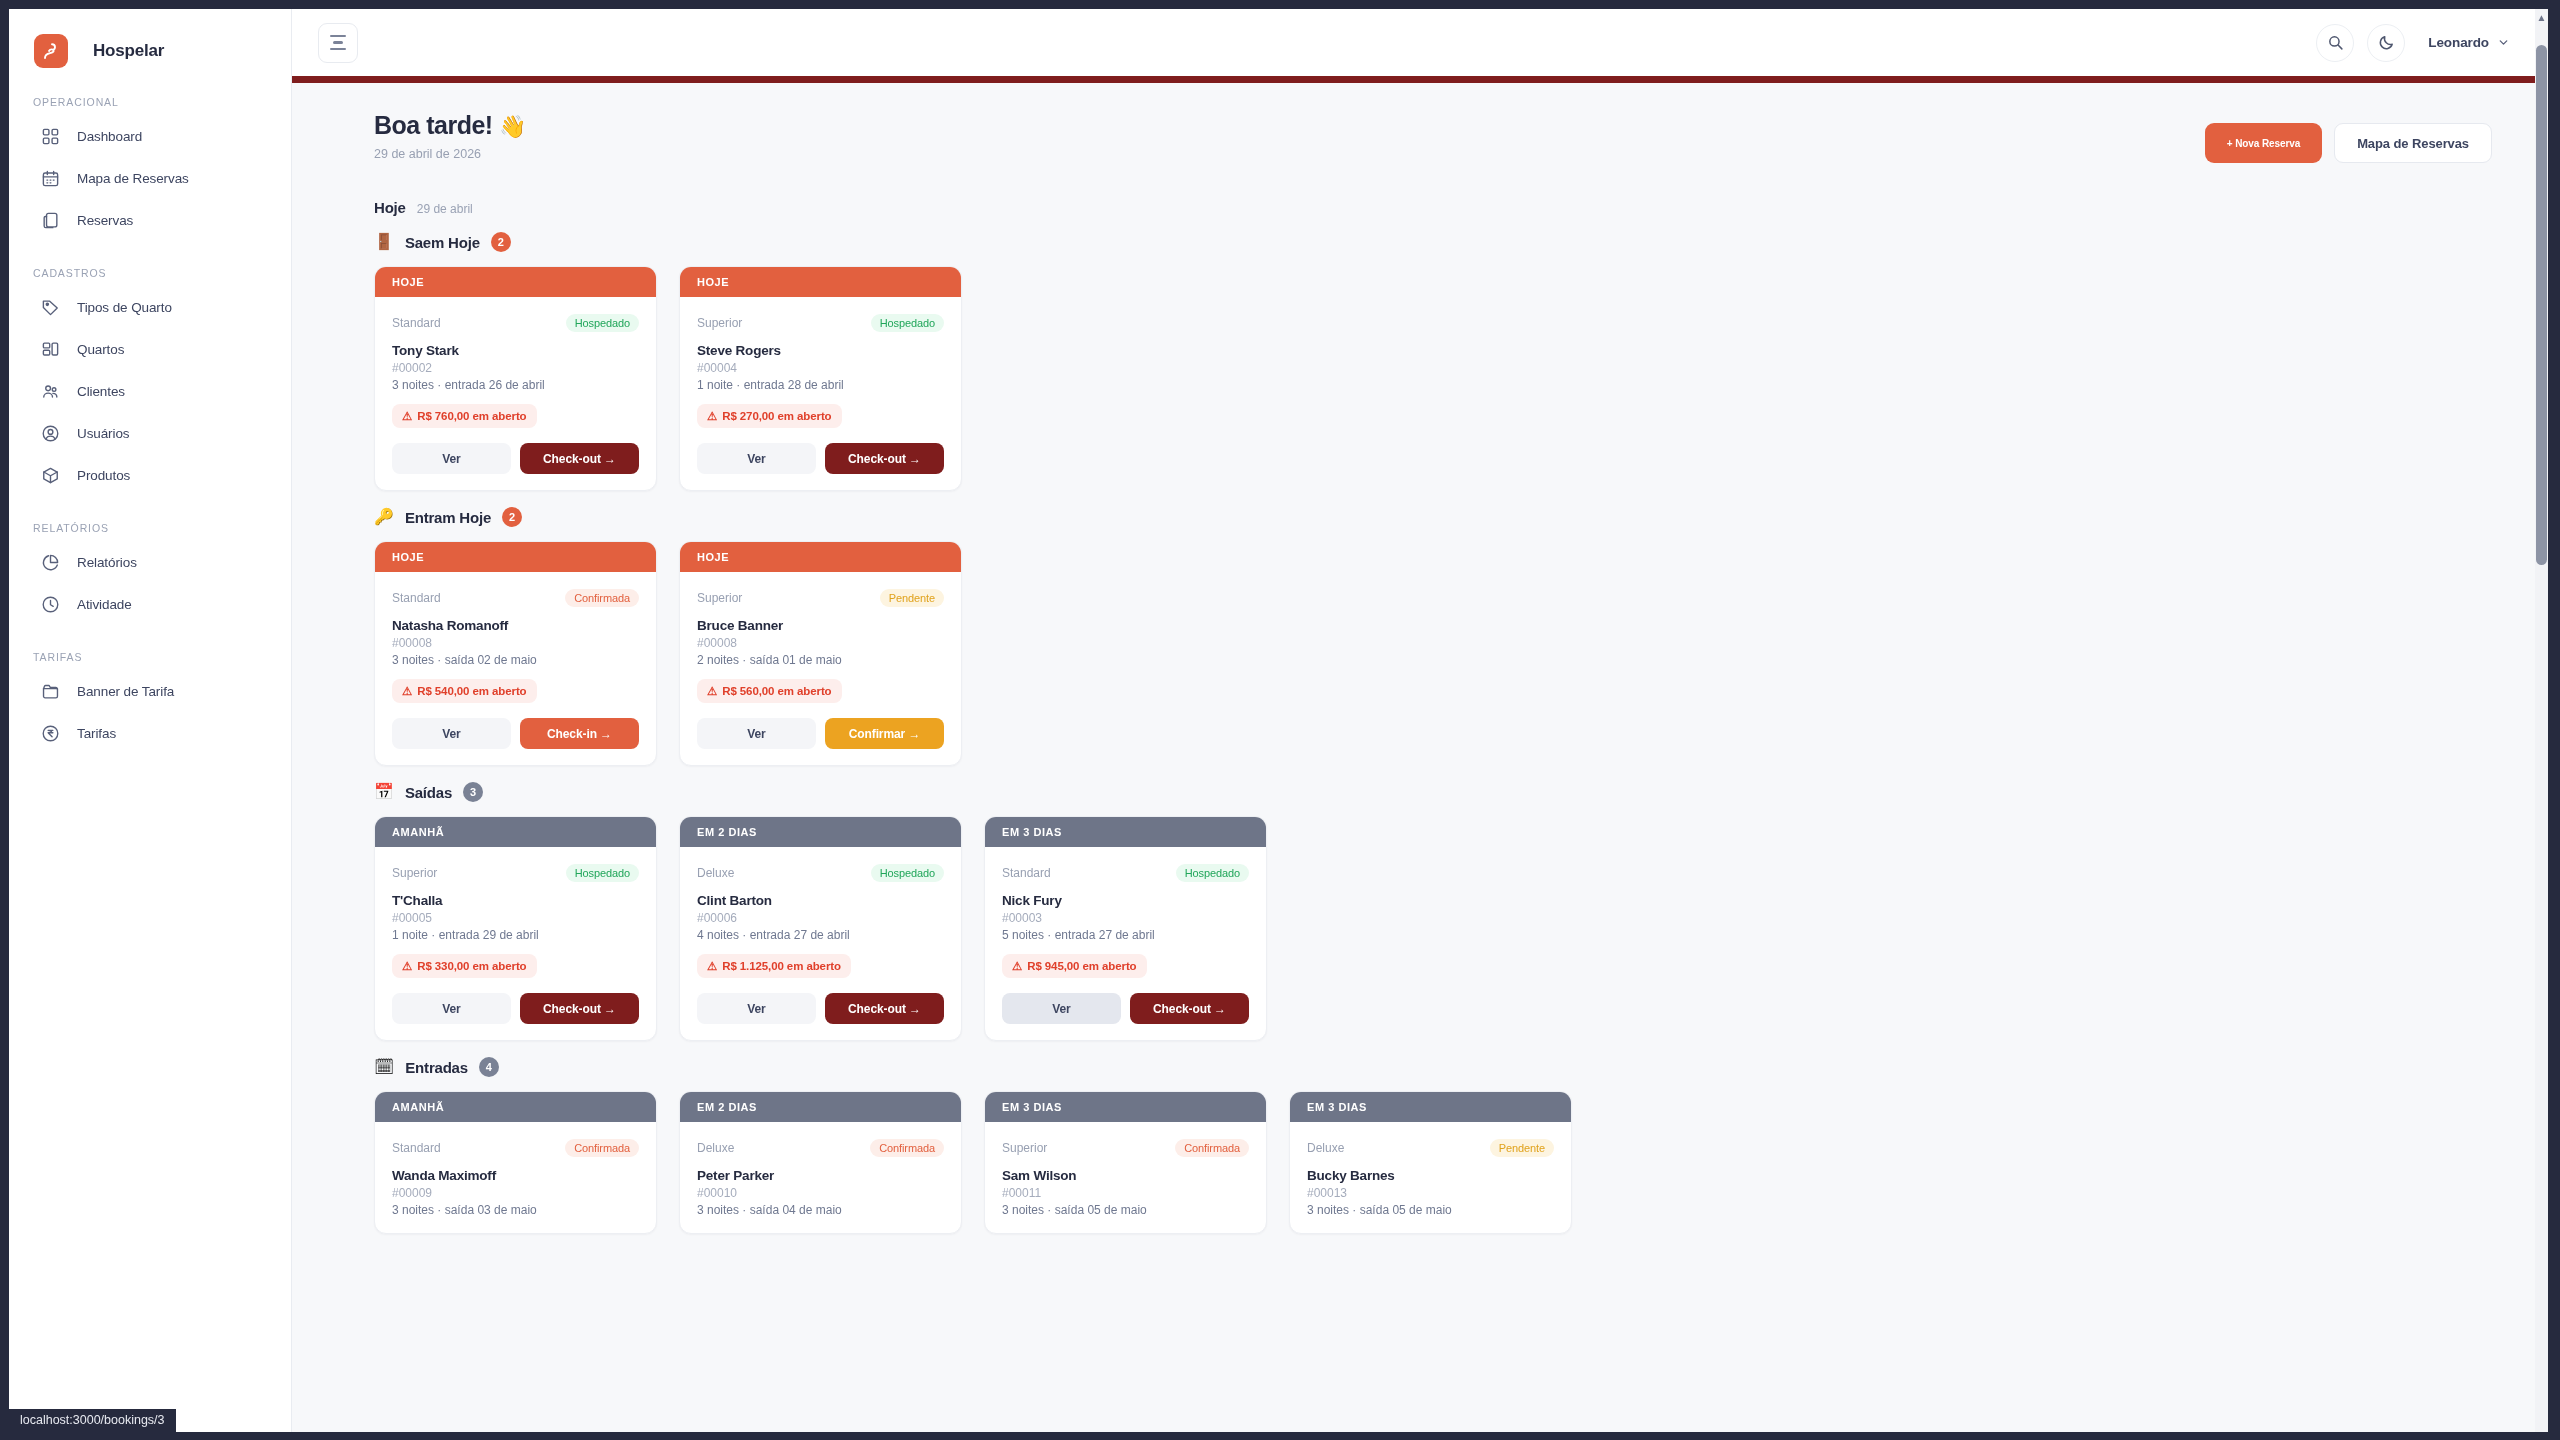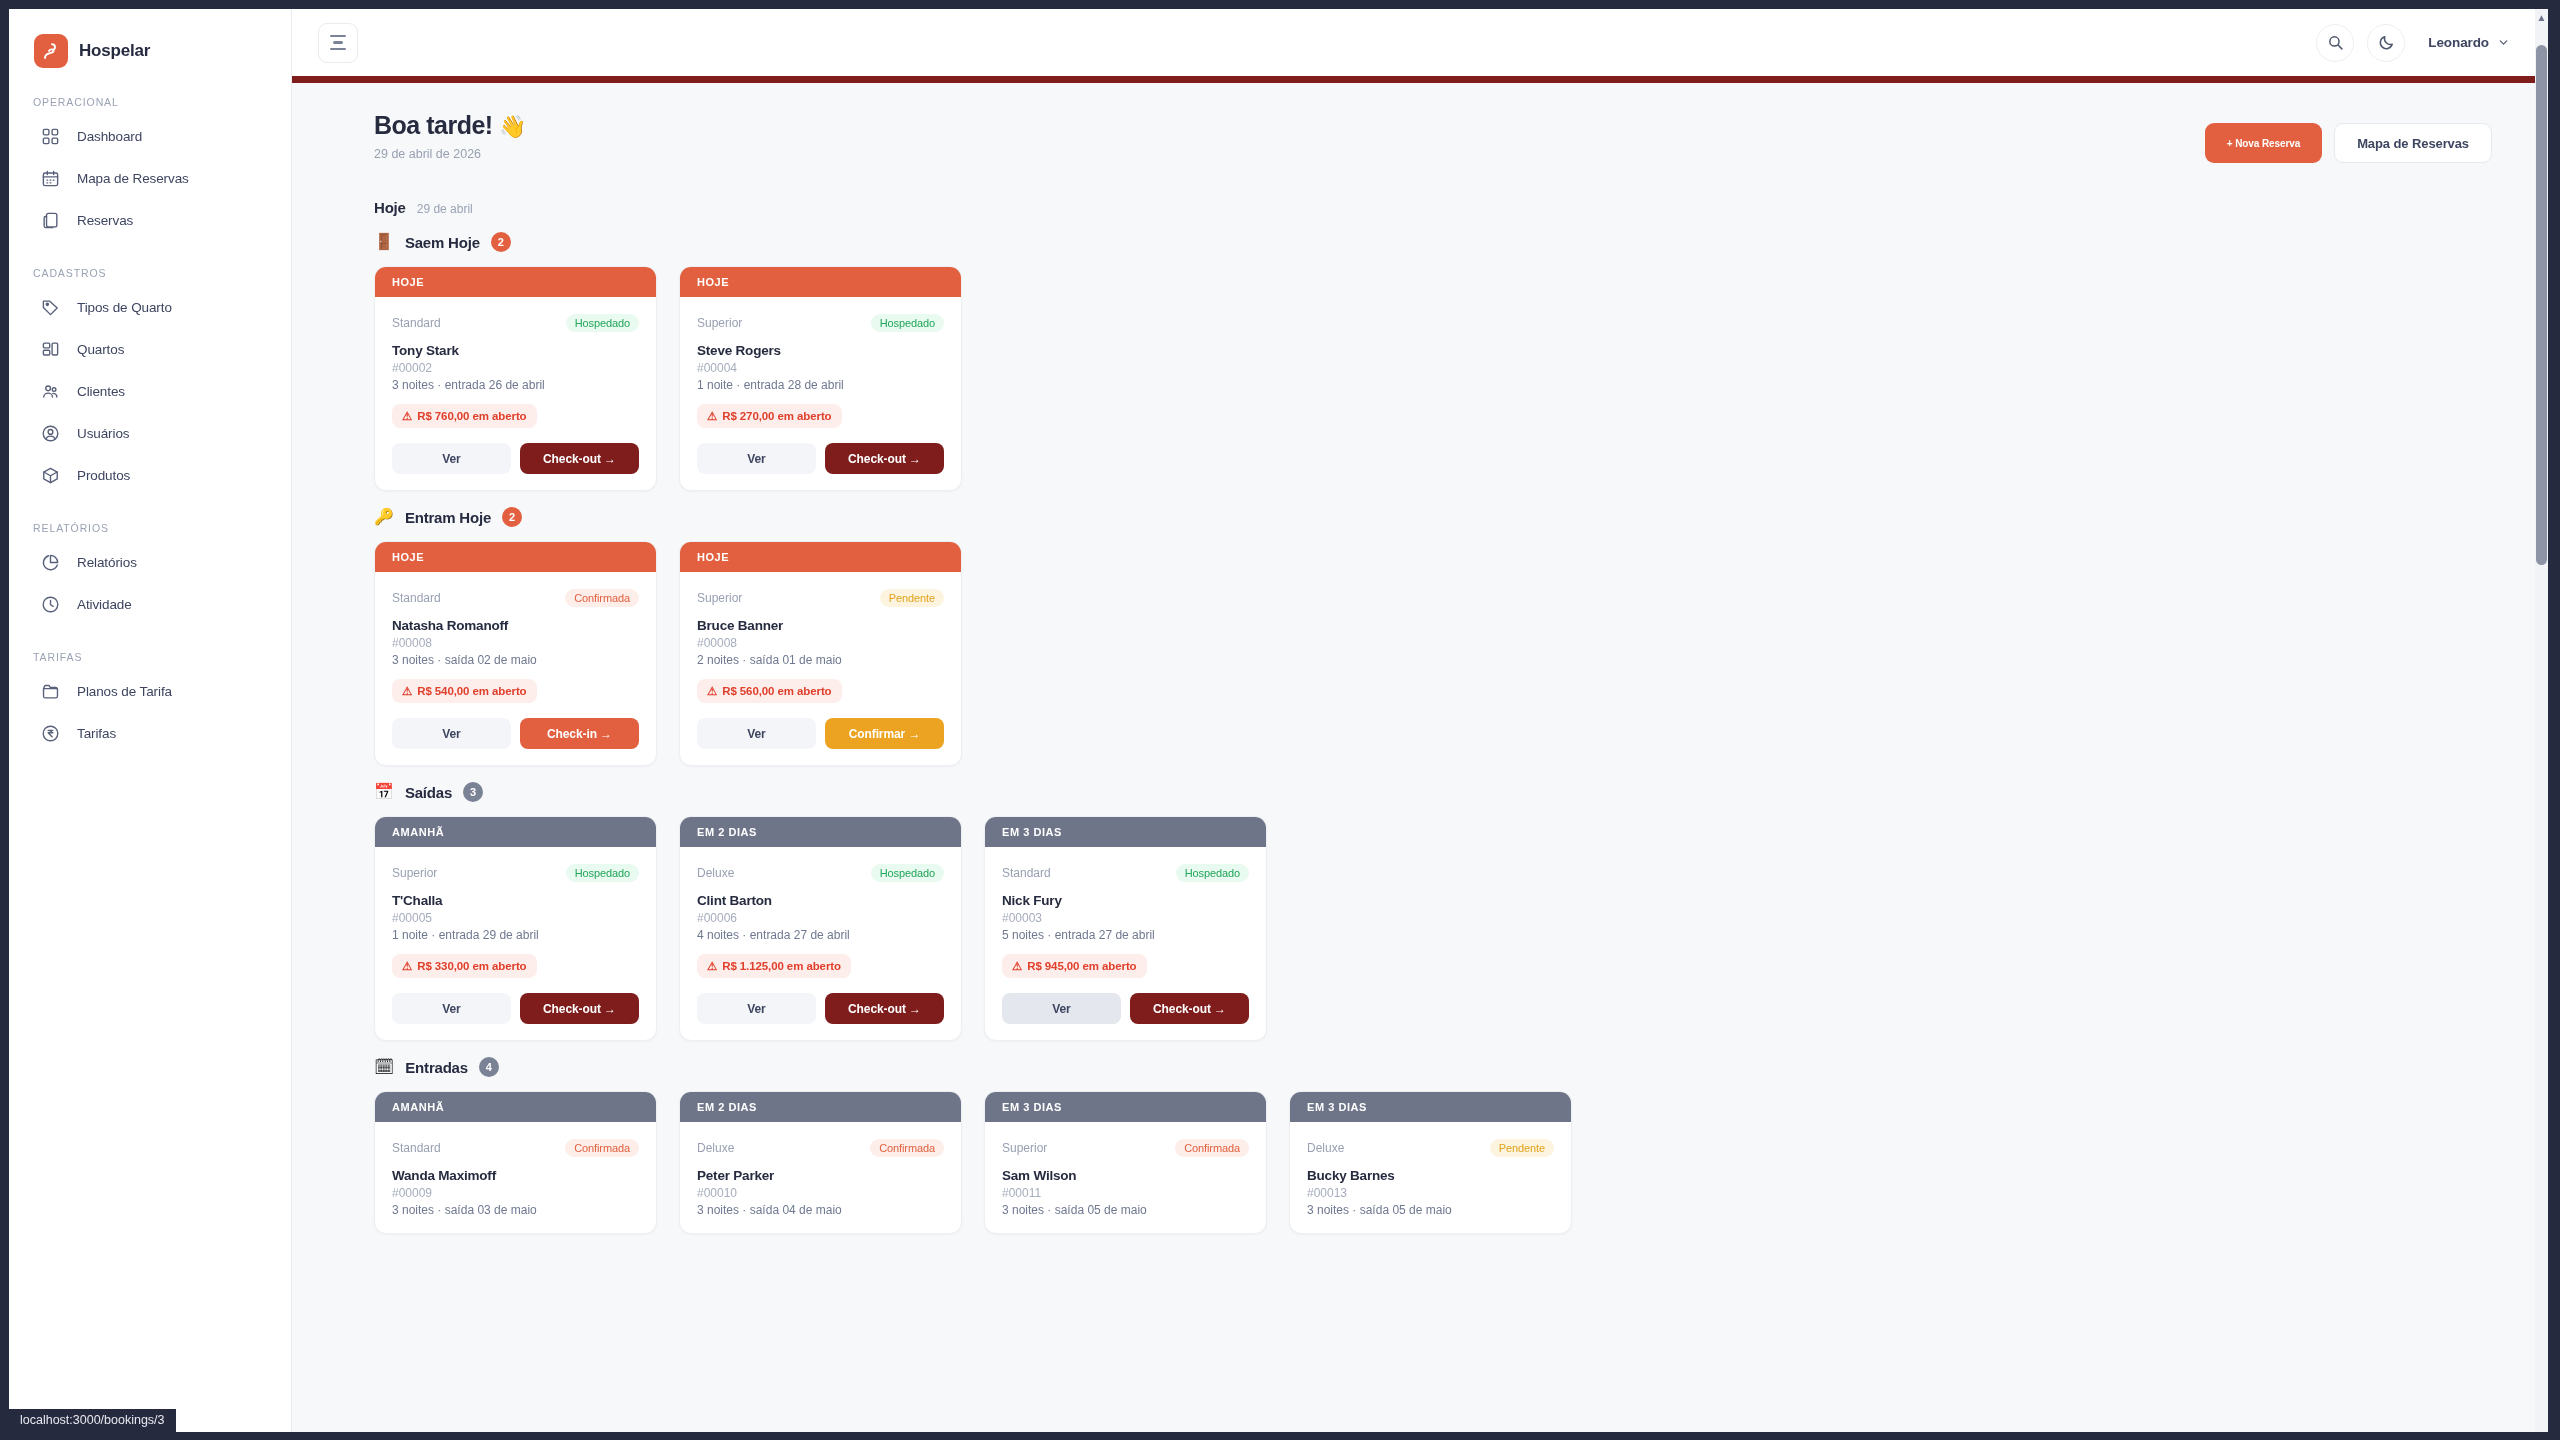--- a/index.html
+++ b/index.html
@@ -33,21 +33,21 @@
     background: #262a3e;
   }
   
   .sidebar {
     position: absolute; left: 9px; top: 9px;
     width: 283px; height: 1423px;
     background: #ffffff;
     border-right: 1px solid #e9ecf1;
   }
   .brand {
-    display: flex; align-items: center; gap: 11px;
+    display: flex; align-items: center; gap: 25px;
     padding: 25px 0 0 25px;
   }
   .brand-mark {
     width: 34px; height: 34px; border-radius: 9px;
     background: #e2603f;
     position: relative; flex: none;
   }
   .brand-mark svg { position: absolute; left: 5px; top: 5px; }
   .brand-name {
     font-size: 17px; font-weight: 700; color: #262b40; letter-spacing: -0.2px;
@@ -295,21 +295,21 @@
             <path d="M12 7v5.3l3.4 2"></path>
           </svg>
           <span class="nav-label">Atividade</span>
         </div>
         <div class="nav-group-label">TARIFAS</div>
         <div class="nav-item">
           <svg class="nav-icon" viewBox="0 0 24 24" fill="none" stroke="currentColor" stroke-width="1.75" stroke-linecap="round" stroke-linejoin="round">
             <path d="M3.2 8.4V18a2 2 0 0 0 2 2h13.6a2 2 0 0 0 2-2V8.4H3.2Z"></path>
             <path d="M3.2 8.4 4.4 5.4A1.6 1.6 0 0 1 5.9 4.4h4.2l1.6 2.4h7.1a1.6 1.6 0 0 1 1.6 1.6"></path>
           </svg>
-          <span class="nav-label">Planos de Tarifa</span>
+          <span class="nav-label">Banner de Tarifa</span>
         </div>
         <div class="nav-item">
           <svg class="nav-icon" viewBox="0 0 24 24" fill="none" stroke="currentColor" stroke-width="1.75" stroke-linecap="round" stroke-linejoin="round">
             <circle cx="12" cy="12" r="9.2"></circle>
             <path d="M9 8h6M9 11h6M13.5 8c0 2-1.3 3-4.5 3l5 5"></path>
           </svg>
           <span class="nav-label">Tarifas</span>
         </div>
       </nav>
   </aside>

